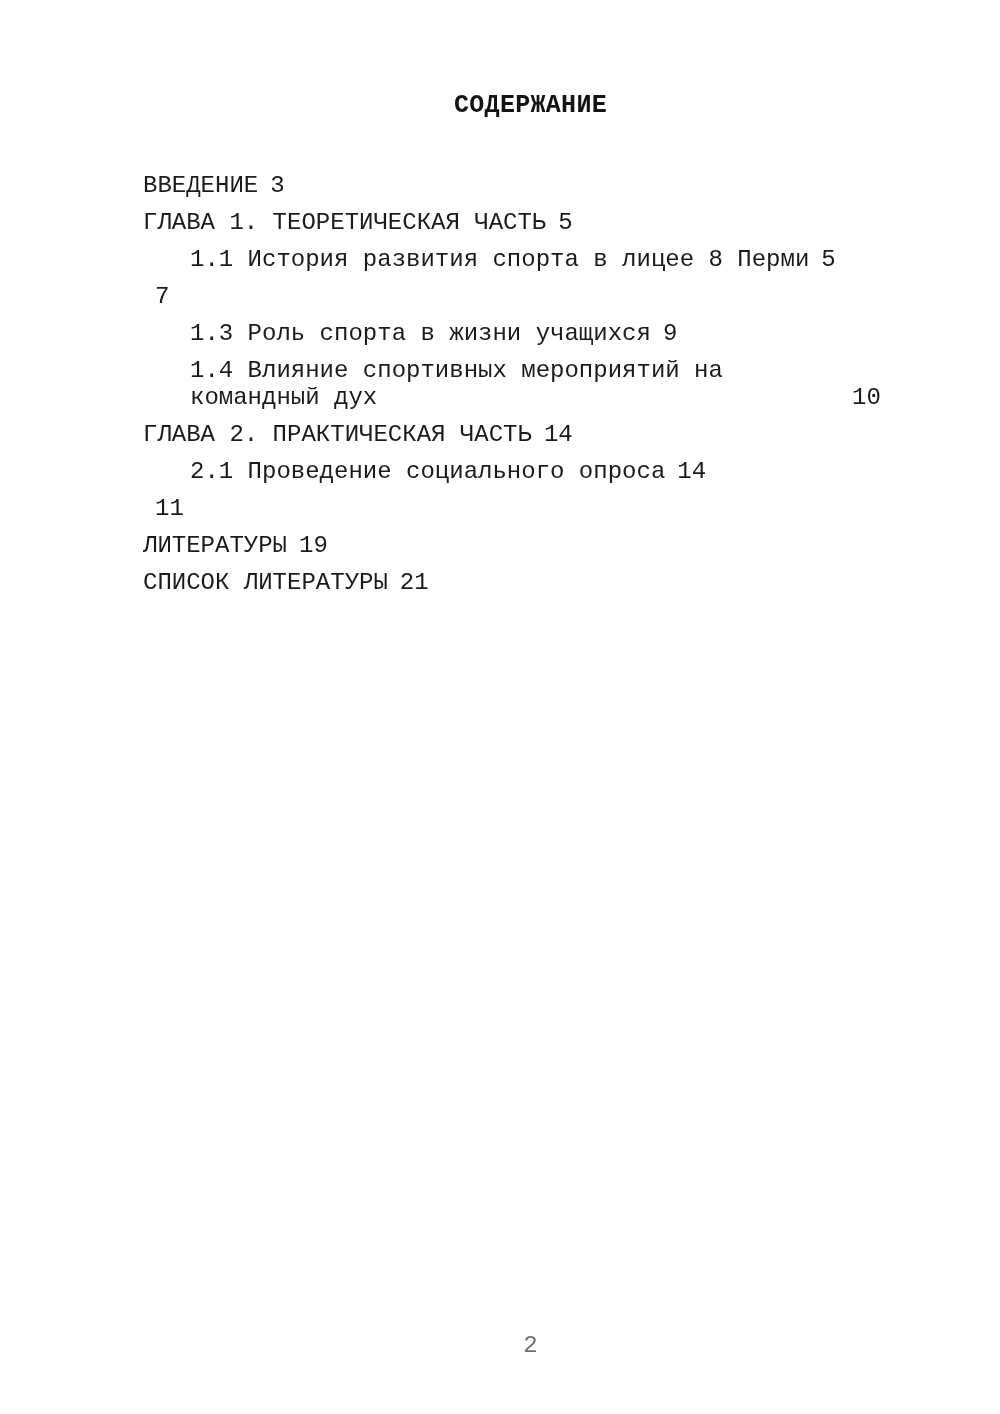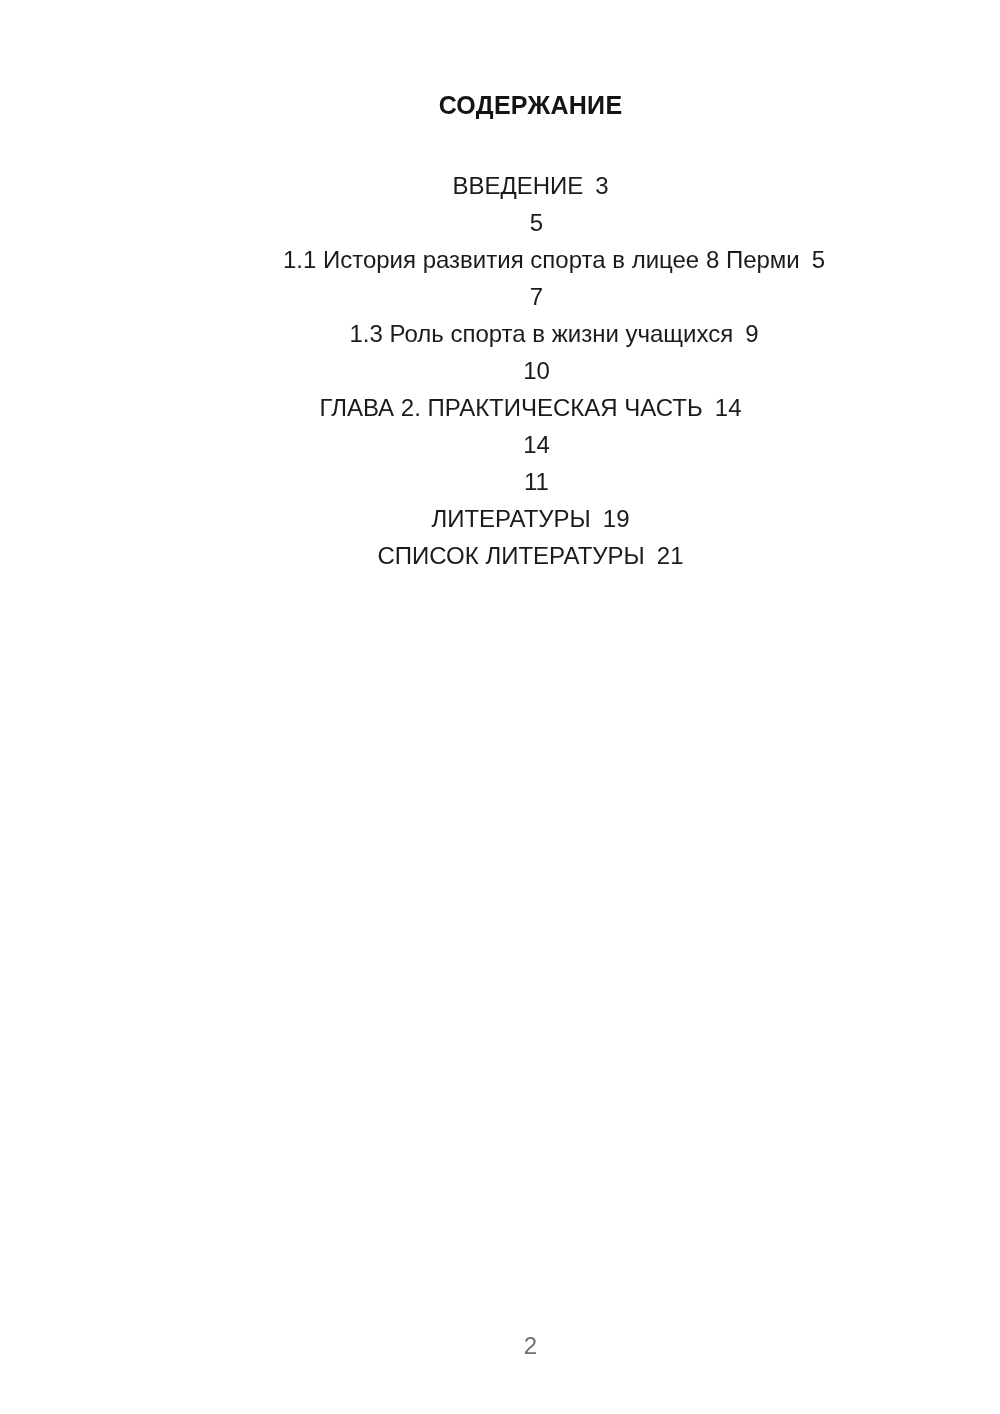--- a/index.html
+++ b/index.html
@@ -6,21 +6,21 @@
   html, body {
     margin: 0;
     padding: 0;
     background: #ffffff;
   }
   .page {
     position: relative;
     width: 1000px;
     height: 1414px;
     background: #ffffff;
-    font-family: Liberation Sans, sans-serif;
+    font-family: Liberation Mono, monospace;
     color: #1b1b1b;
     overflow: hidden;
   }
   .doc-title {
     position: absolute;
     top: 92px;
     left: 143px;
     width: 775px;
     margin: 0;
     text-align: center;
@@ -32,21 +32,21 @@
   }
   .toc {
     position: absolute;
     top: 172px;
     left: 143px;
     width: 775px;
     font-size: 24px;
   }
   .toc-row {
     display: flex;
-    justify-content: center;
+    justify-content: flex-start;
     align-items: flex-end;
     line-height: 27px;
     margin-bottom: 10px;
   }
   .toc-row .label {
     max-width: 650px;
   }
   .toc-row.indent .label {
     padding-left: 47px;
   }
@@ -74,47 +74,50 @@
   <h1 class="doc-title">СОДЕРЖАНИЕ</h1>
 
   <div class="toc">
 
     <div class="toc-row">
       <span class="label">ВВЕДЕНИЕ</span>
       <span class="num">3</span>
     </div>
 
     <div class="toc-row">
+      <span class="label">ГЛАВА 1. ТЕОРЕТИЧЕСКАЯ ЧАСТЬ</span>
       <span class="num">5</span>
     </div>
 
     <div class="toc-row indent">
       <span class="label">1.1 История развития спорта в лицее 8 Перми</span>
       <span class="num">5</span>
     </div>
 
     <div class="toc-row indent">
       <span class="num">7</span>
     </div>
 
     <div class="toc-row indent">
       <span class="label">1.3 Роль спорта в жизни учащихся</span>
       <span class="num">9</span>
     </div>
 
     <div class="toc-row indent">
+      <span class="label">1.4 Влияние спортивных мероприятий на командный дух</span>
       <span class="num">10</span>
     </div>
 
     <div class="toc-row">
       <span class="label">ГЛАВА 2. ПРАКТИЧЕСКАЯ ЧАСТЬ</span>
       <span class="num">14</span>
     </div>
 
     <div class="toc-row indent">
+      <span class="label">2.1 Проведение социального опроса</span>
       <span class="num">14</span>
     </div>
 
     <div class="toc-row indent">
       <span class="num">11</span>
     </div>
 
     <div class="toc-row">
       <span class="label">ЛИТЕРАТУРЫ</span>
       <span class="num">19</span>

